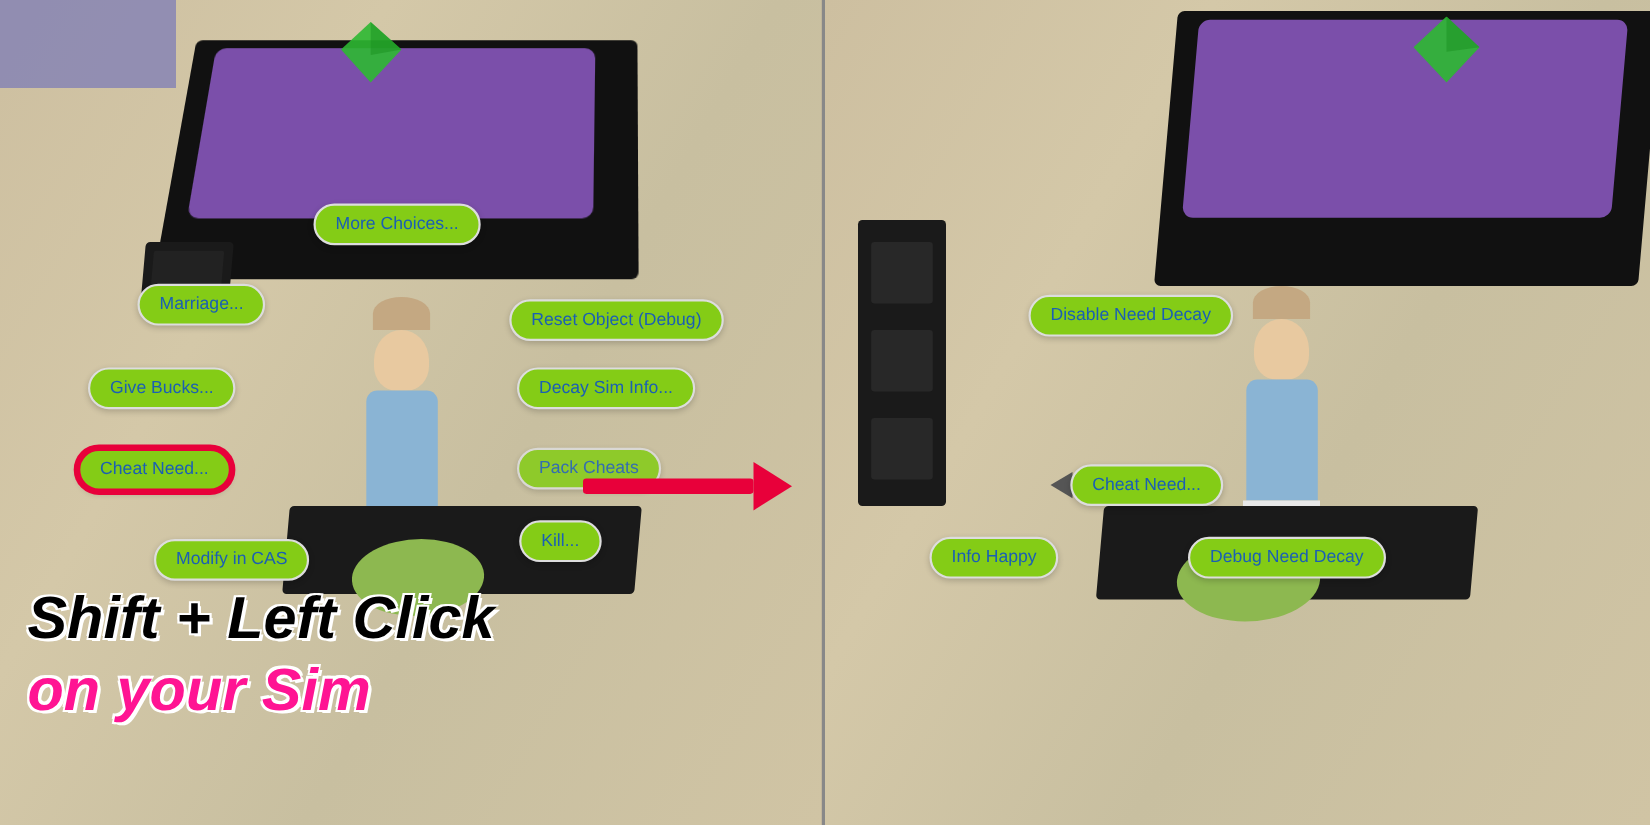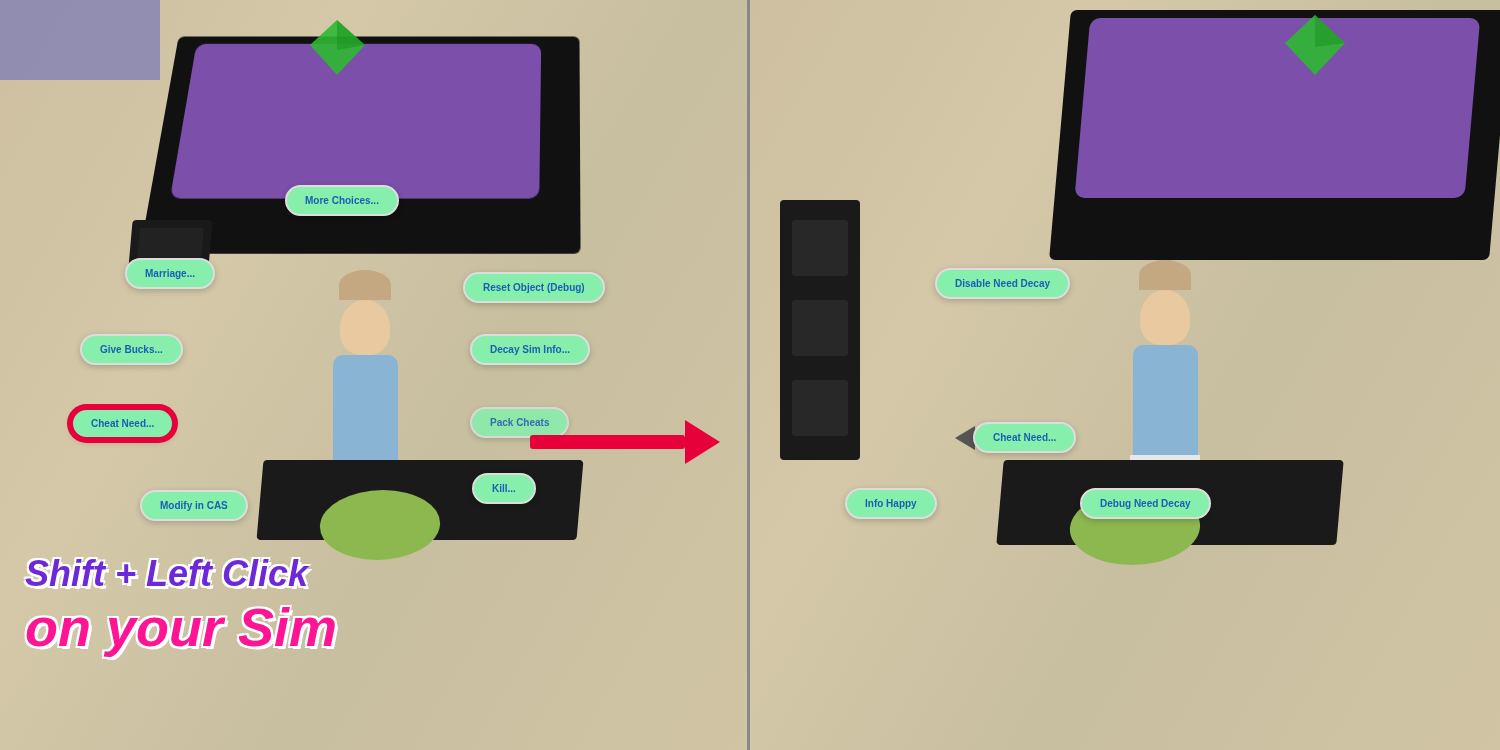--- a/index.html
+++ b/index.html
@@ -19,26 +19,26 @@
       overflow: hidden;
     }
 
     .panel-left {
       border-right: 3px solid #888;
     }
 
     
     .menu-btn {
       position: absolute;
-      background: #86efac;
+      background: #84cc16;
       border: 2px solid #ddd;
       border-radius: 25px;
       padding: 8px 18px;
-      font-size: 10px;
-      font-weight: bold;
+      font-size: 16px;
+      font-weight: normal;
       color: #1a5fb4;
       white-space: nowrap;
       cursor: pointer;
       box-shadow: 0 2px 6px rgba(0,0,0,0.2);
     }
 
     .menu-btn.highlighted {
       border: 3px solid #e8003a;
       box-shadow: 0 0 0 3px #e8003a, 0 2px 6px rgba(0,0,0,0.2);
     }
@@ -124,21 +124,21 @@
   <div class="menu-btn" style="top:334px;left:80px;">Give Bucks...</div>
   <div class="menu-btn" style="top:334px;left:470px;">Decay Sim Info...</div>
   <div class="menu-btn" style="top:407px;left:470px;opacity:0.85;">Pack Cheats</div>
 
   <div class="menu-btn highlighted" style="top:407px;left:70px;">Cheat Need...</div>
 
   <div class="menu-btn" style="top:490px;left:140px;">Modify in CAS</div>
   <div class="menu-btn" style="top:473px;left:472px;">Kill...</div>
 
   <div style="position:absolute;bottom:90px;left:25px;">
-    <div style="font-size:36px;font-weight:900;color:#6d28d9;text-shadow:3px 3px 0 white,-2px -2px 0 white,2px -2px 0 white,-2px 2px 0 white;font-style:italic;line-height:1.2;">Shift + Left Click</div>
+    <div style="font-size:54px;font-weight:900;color:#000000;text-shadow:3px 3px 0 white,-2px -2px 0 white,2px -2px 0 white,-2px 2px 0 white;font-style:italic;line-height:1.2;">Shift + Left Click</div>
     <div style="font-size:54px;font-weight:900;color:#ff1493;text-shadow:3px 3px 0 white,-2px -2px 0 white,2px -2px 0 white,-2px 2px 0 white;font-style:italic;line-height:1.2;">on your Sim</div>
   </div>
 
   <div class="arrow-container" style="top:420px;left:530px;width:200px;">
     <div class="arrow-shaft" style="width:155px;"></div>
     <div class="arrow-head"></div>
   </div>
 </div>
 
 <div class="panel">

